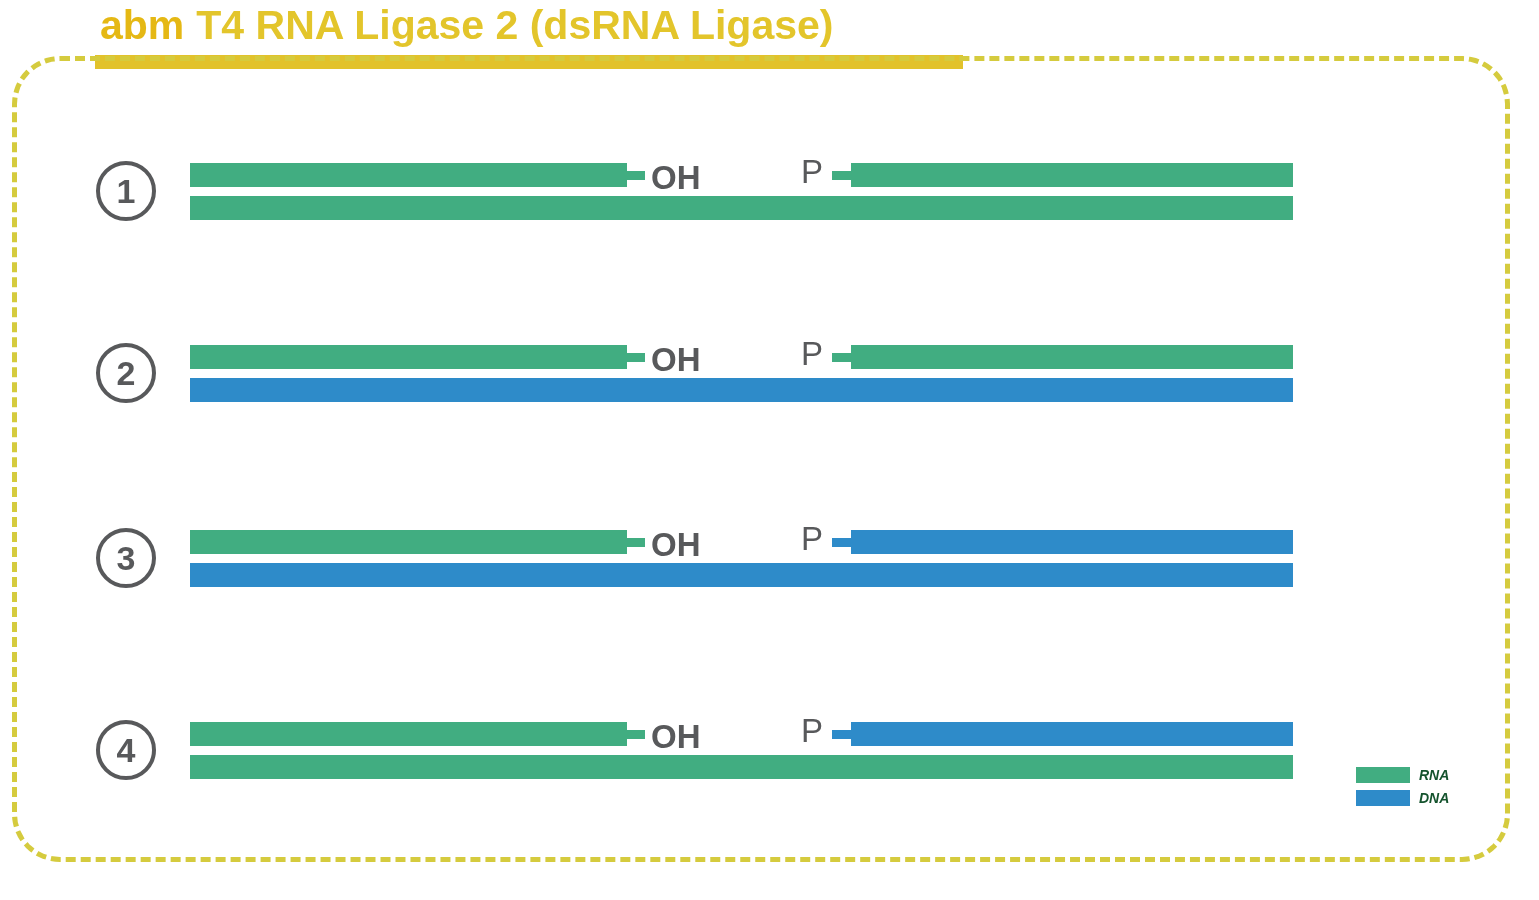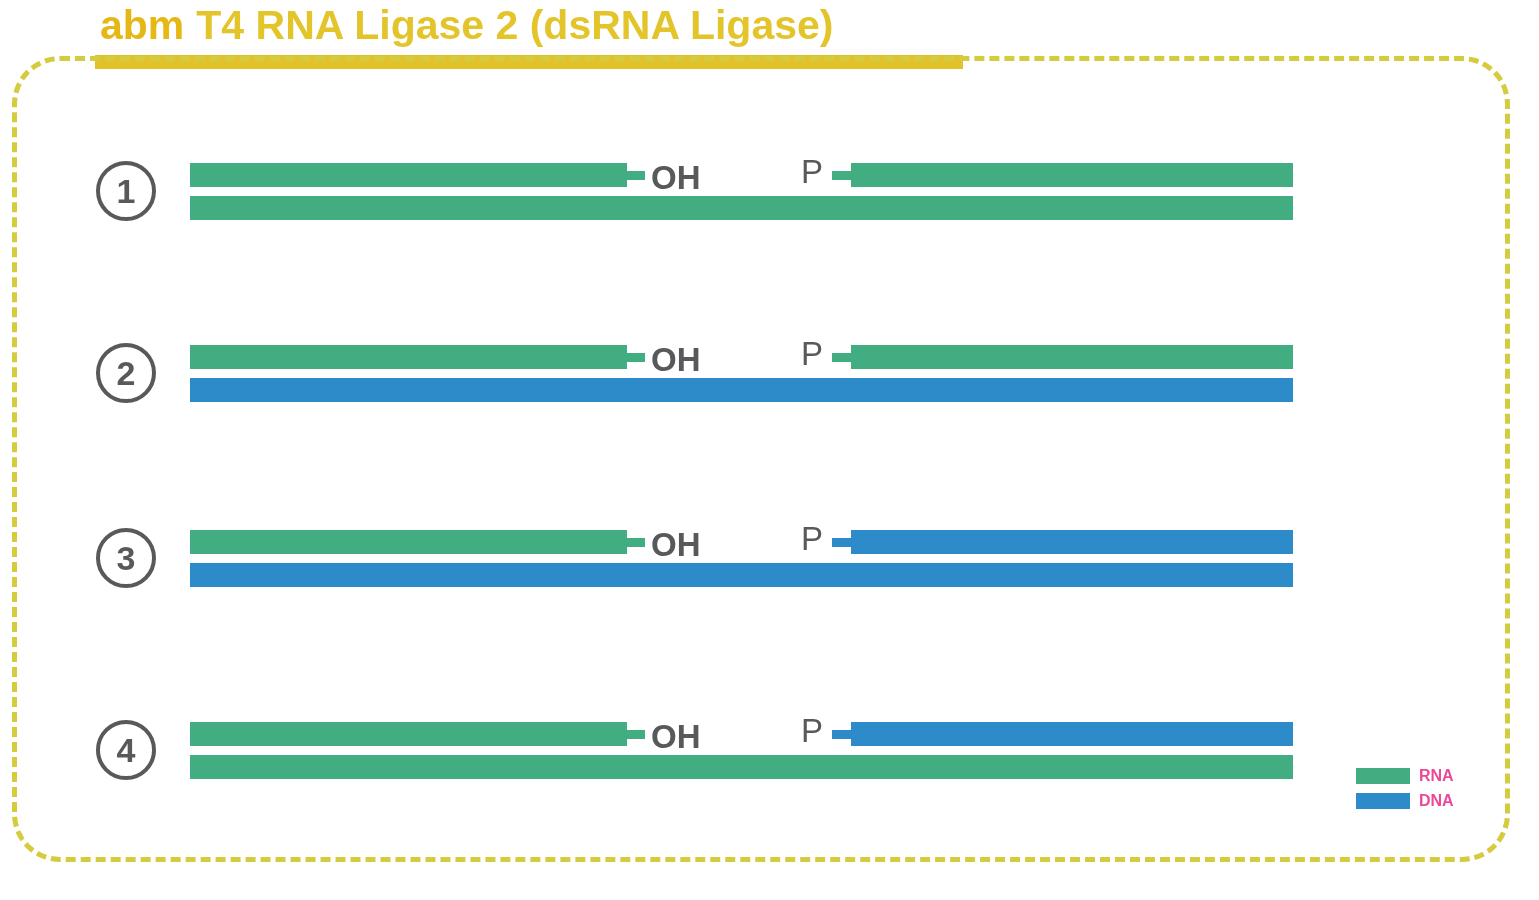--- a/index.html
+++ b/index.html
@@ -40,21 +40,21 @@
   .nub-right { left:832px; }
   .end-label {
     position:absolute; font-size:33px; font-weight:bold; color:#58595B;
     white-space:nowrap;
   }
   .oh-label { left:651px; top:-2px; font-weight:bold; }
   .p-label  { left:801px; top:-8px; font-weight:normal; }
   .legend { position:absolute; left:1356px; top:767px; }
   .legend-item { display:flex; align-items:center; margin-bottom:7px; }
   .legend-swatch { width:54px; height:16px; margin-right:9px; }
-  .legend-label { font-size:16px; font-weight:bold; color:#ec4899; }
+  .legend-label { font-size:14px; font-weight:bold; color:#14532d;font-style:italic; }
 </style>
 </head>
 <body>
 
 <div class="canvas">
 
   <div class="title">
     <span class="brand">abm</span><span>T4 RNA Ligase 2 (dsRNA Ligase)</span>
   </div>
   <div class="title-underline"></div>

